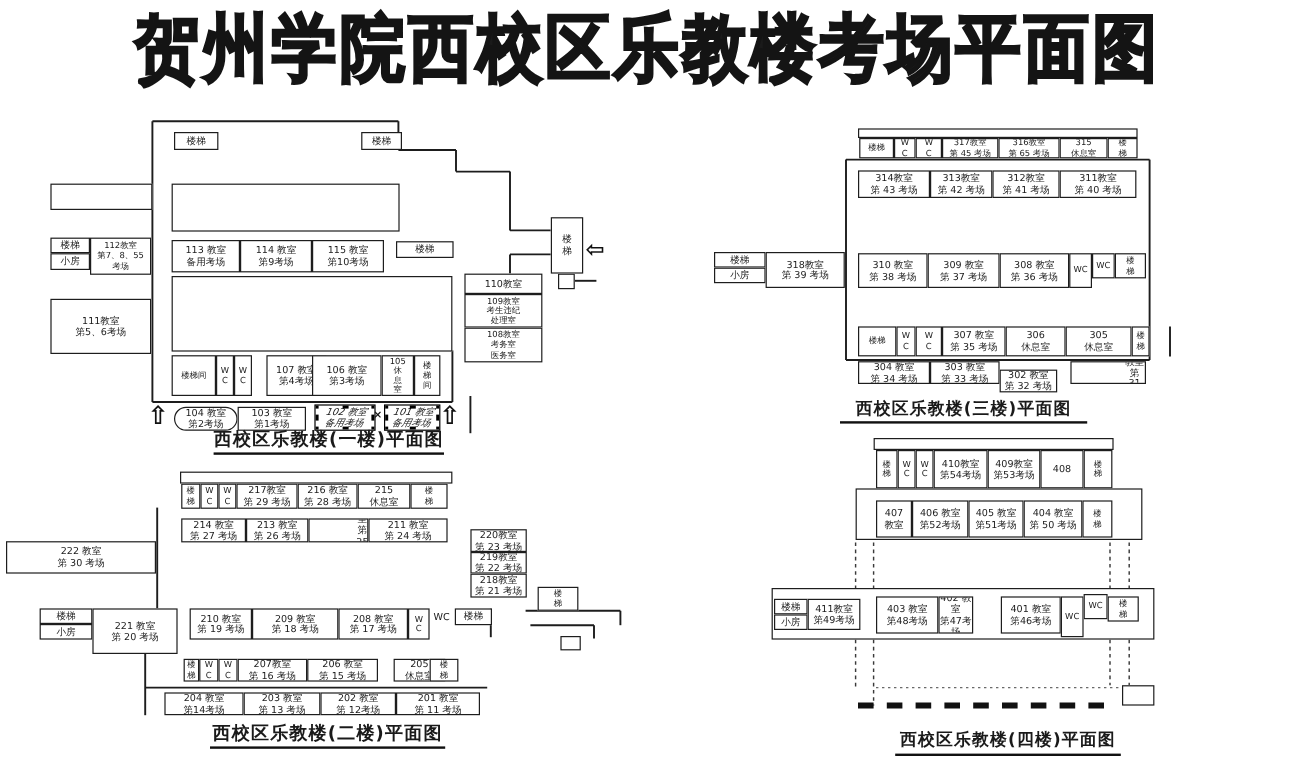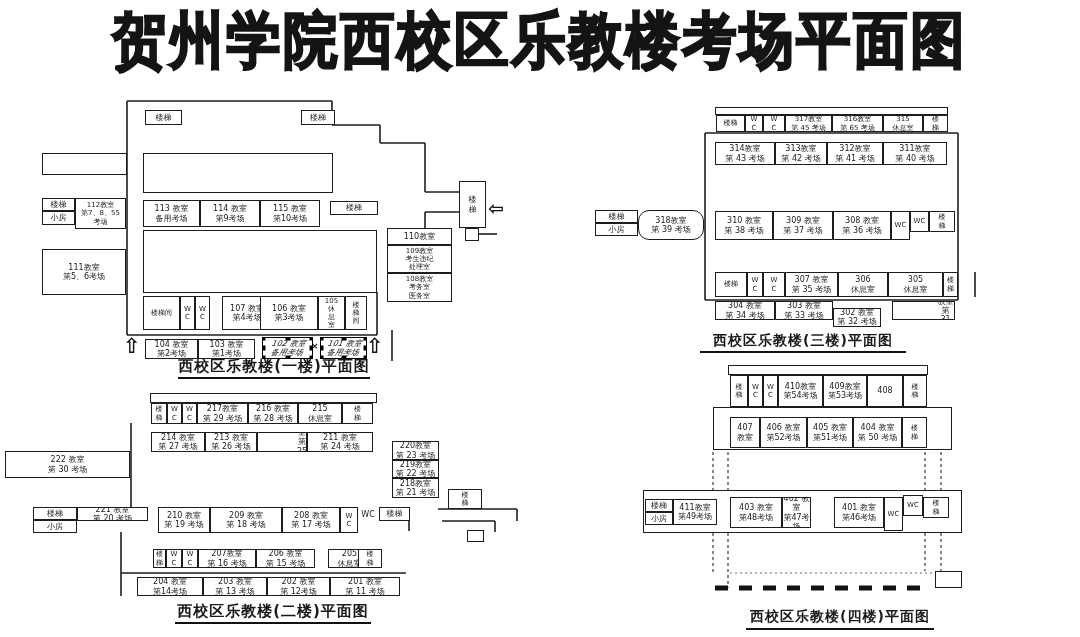--- a/index.html
+++ b/index.html
@@ -163,21 +163,21 @@
 考务室
 医务室</span>
         </div>
         <div class="room" style="left: 459px; top: 181px; width: 27px; height: 47px;">
           <span class="lbl">楼
 梯</span>
         </div>
         <div class="room" style="left: 465px; top: 228px; width: 14px; height: 13px;">
           <span class="lbl"></span>
         </div>
-        <div class="room" style="left: 145px; top: 339px; width: 53px; height: 20px;">
+        <div class="room" style="left: 145px; top: 339px; width: 53px; height: 20px; border-radius: 10px;">
           <span class="lbl">104 教室
 第2考场</span>
         </div>
         <div class="room" style="left: 198px; top: 339px; width: 57px; height: 20px;">
           <span class="lbl">103 教室
 第1考场</span>
         </div>
         <div class="room selected" style="left: 262px; top: 337px; width: 51px; height: 22px;">
           <span class="lbl">102 教室
 备用考场</span>
@@ -275,21 +275,21 @@
         <div class="room" style="left: 448px; top: 489px; width: 34px; height: 20px; font-size: 7px;">
           <span class="lbl">楼
 梯</span>
         </div>
         <div class="room" style="left: 33px; top: 507px; width: 44px; height: 13px;">
           <span class="lbl">楼梯</span>
         </div>
         <div class="room" style="left: 33px; top: 520px; width: 44px; height: 13px;">
           <span class="lbl">小房</span>
         </div>
-        <div class="room" style="left: 77px; top: 507px; width: 71px; height: 14px;">
+        <div class="room" style="left: 77px; top: 507px; width: 71px; height: 38px;">
           <span class="lbl">221 教室
 第 20 考场</span>
         </div>
         <div class="room" style="left: 158px; top: 507px; width: 52px; height: 26px;">
           <span class="lbl">210 教室
 第 19 考场</span>
         </div>
         <div class="room" style="left: 210px; top: 507px; width: 72px; height: 26px;">
           <span class="lbl">209 教室
 第 18 考场</span>
@@ -403,21 +403,21 @@
         <div class="room" style="left: 883px; top: 142px; width: 64px; height: 23px;">
           <span class="lbl">311教室
 第 40 考场</span>
         </div>
         <div class="room" style="left: 595px; top: 210px; width: 43px; height: 13px;">
           <span class="lbl">楼梯</span>
         </div>
         <div class="room" style="left: 595px; top: 223px; width: 43px; height: 13px;">
           <span class="lbl">小房</span>
         </div>
-        <div class="room" style="left: 638px; top: 210px; width: 66px; height: 30px; border-radius: 11px;">
+        <div class="room" style="left: 638px; top: 210px; width: 66px; height: 30px;">
           <span class="lbl">318教室
 第 39 考场</span>
         </div>
         <div class="room" style="left: 715px; top: 211px; width: 58px; height: 29px;">
           <span class="lbl">310 教室
 第 38 考场</span>
         </div>
         <div class="room" style="left: 773px; top: 211px; width: 60px; height: 29px;">
           <span class="lbl">309 教室
 第 37 考场</span>

